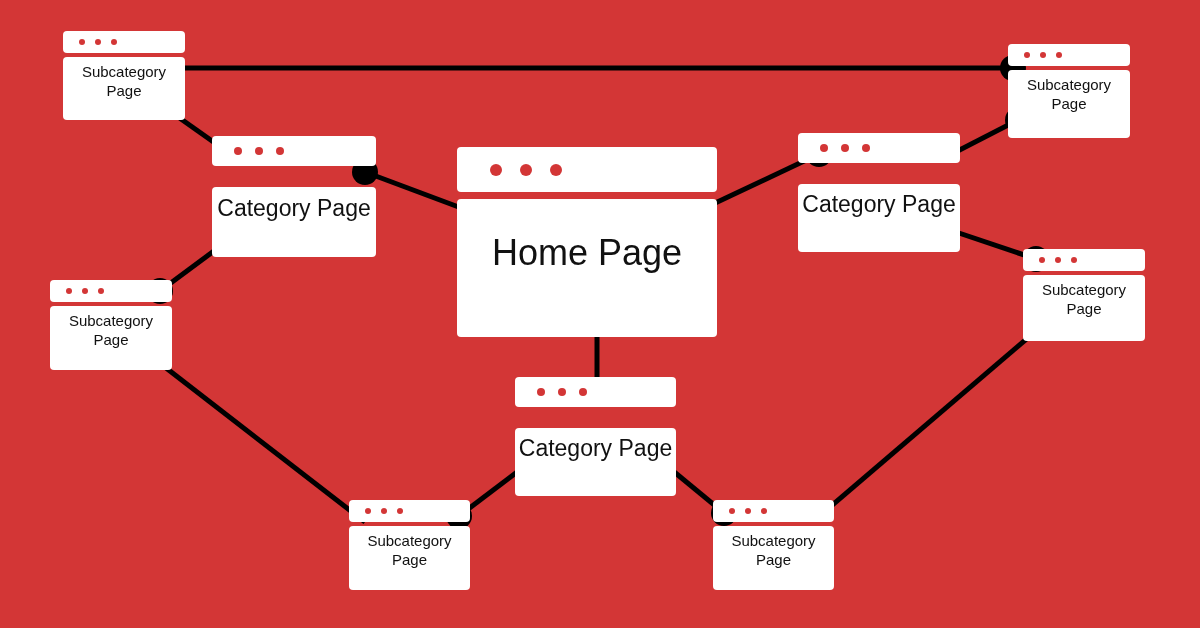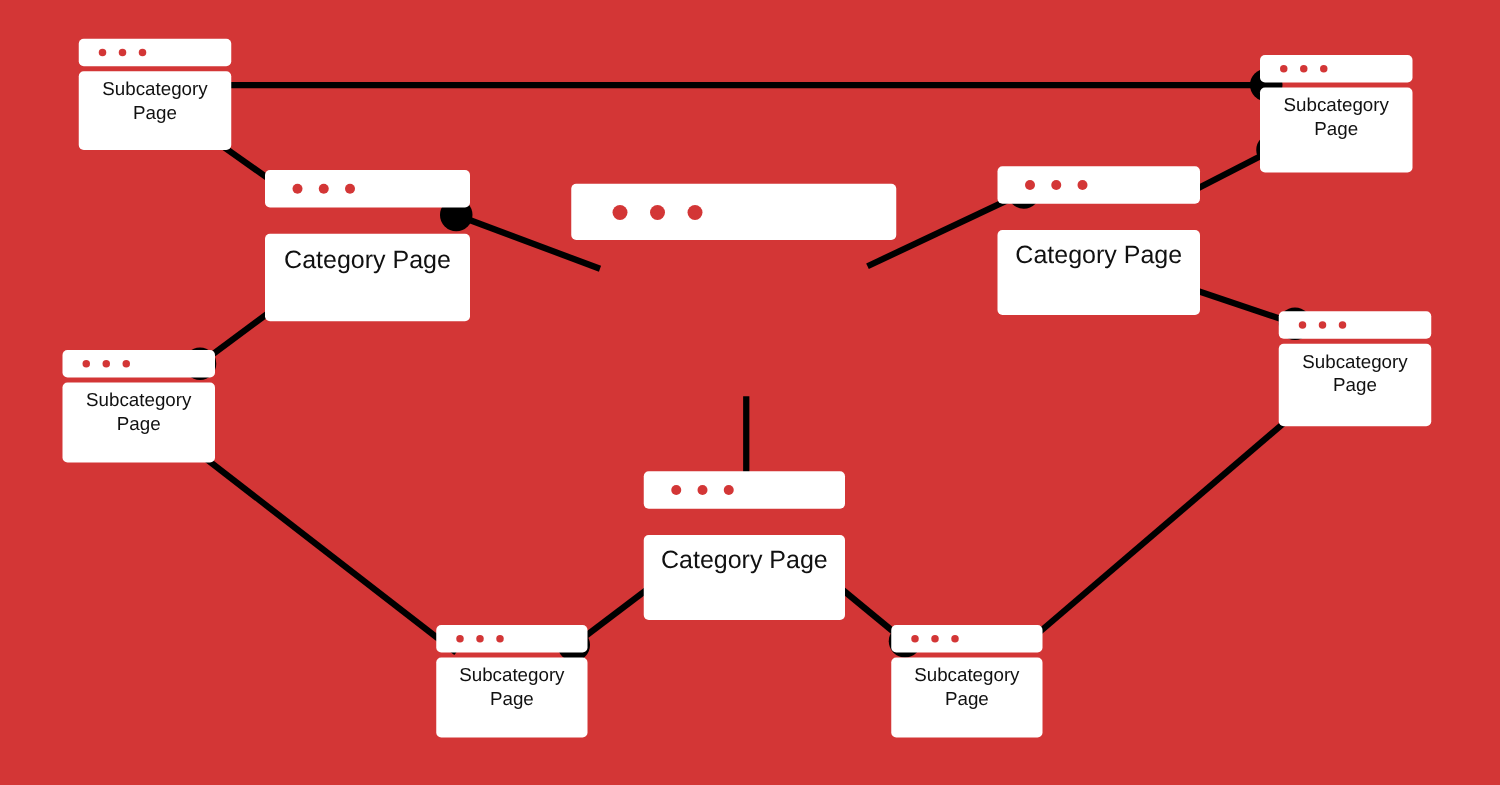--- a/index.html
+++ b/index.html
@@ -67,21 +67,21 @@
     margin-top: 7px;
     font-size: 36px;
     padding-bottom: 32px;
   }
   
   .card.category .card-header { height: 30px; }
   .card.category .dots { margin-left: 22px; gap: 13px; }
   .card.category .dot { width: 8px; height: 8px; }
   .card.category .card-body {
     margin-top: 21px;
-    font-size: 20px;
+    font-size: 23px;
     padding-bottom: 28px;
   }
   
   .card.subcategory .card-header { height: 22px; }
   .card.subcategory .dots { margin-left: 16px; gap: 10px; }
   .card.subcategory .dot { width: 6px; height: 6px; }
   .card.subcategory .card-body {
     margin-top: 4px;
     font-size: 15px;
     padding: 0 6px 18px 6px;
@@ -146,20 +146,23 @@
     </svg>
   <div id="nodes">
       <div class="card home" style="left: 457px; top: 147px; width: 260px; height: 190px;">
         <div class="card-header">
           <div class="dots">
             <span class="dot"></span>
             <span class="dot"></span>
             <span class="dot"></span>
           </div>
         </div>
+        <div class="card-body">
+          <span>Home Page</span>
+        </div>
       </div>
       <div class="card category" style="left: 212px; top: 136px; width: 164px; height: 121px;">
         <div class="card-header">
           <div class="dots">
             <span class="dot"></span>
             <span class="dot"></span>
             <span class="dot"></span>
           </div>
         </div>
         <div class="card-body">

